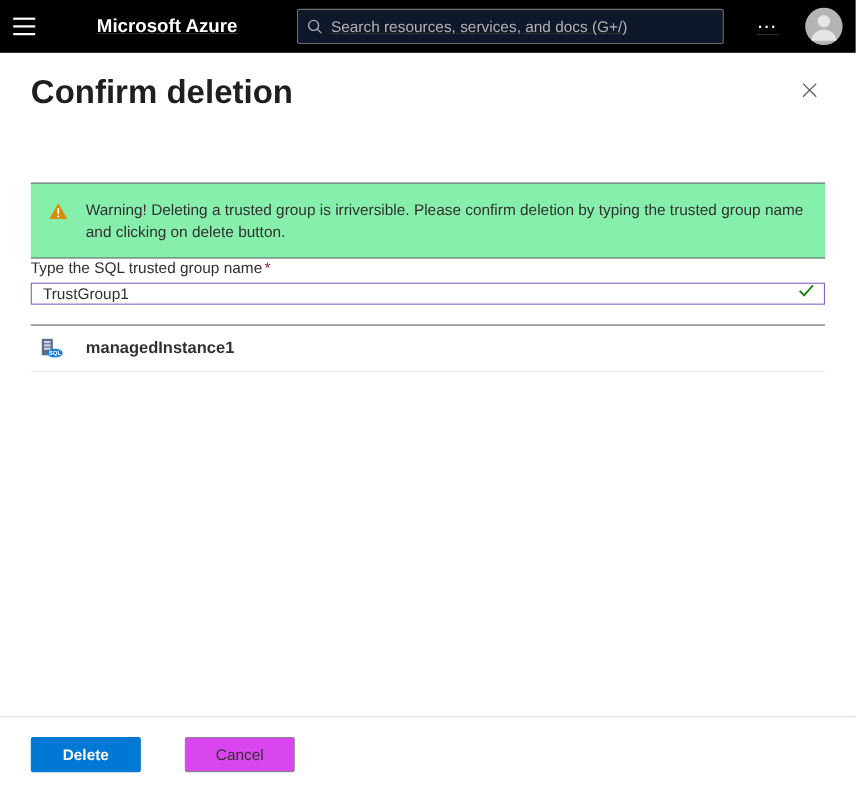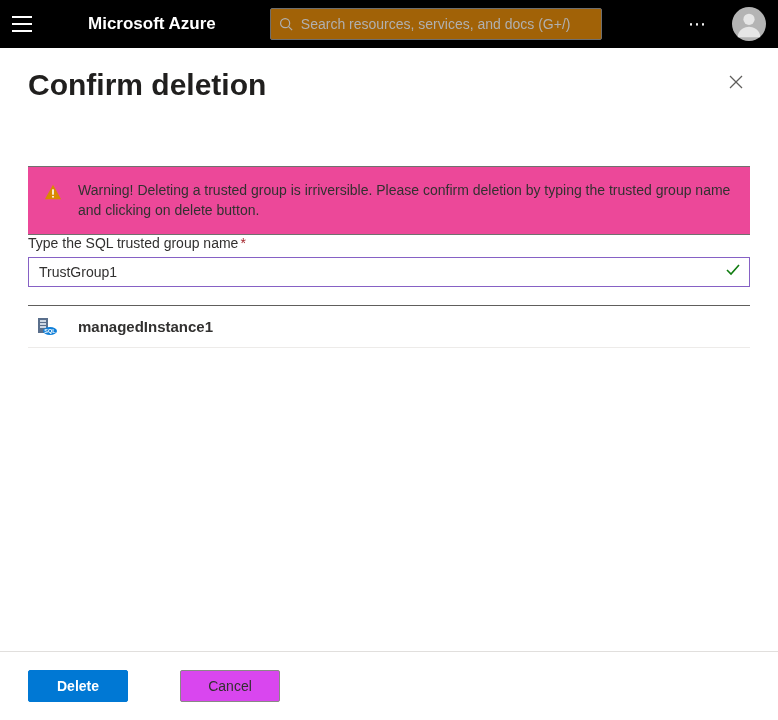--- a/index.html
+++ b/index.html
@@ -12,37 +12,38 @@
     overflow: hidden;
     position: relative;
   }
   .topbar {
     height: 48px;
     background: #000;
     display: flex;
     align-items: center;
     padding: 0 12px;
     gap: 14px;
+    text-decoration: underline;
   }
   .hamburger {
     width: 24px; height: 24px;
     display: flex; flex-direction: column; justify-content: center; gap: 5px;
     cursor: pointer;
   }
   .hamburger span { display:block; height: 2px; background: #fff; width: 20px; }
   .brand {
     color: #fff; font-weight: 600; font-size: 17px;
     margin-left: 38px;
   }
   .searchbox {
     flex: 0 0 auto;
     margin-left: 40px;
-    width: 332px;
+    width: 388px;
     height: 32px;
-    background: #a16207;
+    background: #0f172a;
     border: 1px solid #6e6e6e;
     border-radius: 2px;
     display: flex; align-items: center;
     padding: 0 8px;
     gap: 8px;
   }
   .searchbox svg { flex: 0 0 auto; }
   .search-input {
     background: transparent; border: none; outline: none;
     color: #d0d0d0; font-size: 14px; width: 100%;
@@ -70,39 +71,39 @@
     font-size: 20px; color: #605e5c; cursor: pointer;
     width: 28px; height: 28px; display:flex; align-items:center; justify-content:center;
   }
 
   .content {
     padding: 0 28px;
   }
 
   .warning-box {
     margin-top: 56px;
-    background: #ec4899;
+    background: #86efac;
     border-top: 1px solid #70706e;
     border-bottom: 1px solid #70706e;
     padding: 14px 16px;
     display: flex; gap: 16px;
   }
   .warn-icon { flex: 0 0 auto; margin-top: 2px; }
   .warn-text { font-size: 14px; color: #323130; line-height: 1.4; }
 
   .field-label {
     font-size: 14px; color: #323130;
   }
   .required { color: #a4262c; margin-left: 2px; }
 
   .input-wrap {
     margin-top: 6px;
     position: relative;
     border: 1px solid #8661c5;
-    height: 30px;
+    height: 20px;
     display: flex; align-items: center;
     padding: 0 34px 0 10px;
   }
   .input-wrap input {
     border: none; outline: none; width: 100%;
     font-size: 14px; color: #323130;
   }
   .input-check {
     position: absolute; right: 8px; top: 50%; transform: translateY(-50%);
     color: #107c10;
@@ -121,21 +122,21 @@
     font-weight: bold;
   }
   .sql-icon { flex: 0 0 auto; }
   .instance-name { font-size: 15px; color: #323130; }
 
   .footer {
     position: absolute;
     left: 0; right: 0; bottom: 0;
     border-top: 1px solid #e1dfdd;
     padding: 18px 28px;
-    display: flex; gap: 52px;
+    display: flex; gap: 40px;
   }
   .btn {
     height: 32px; padding: 0 22px;
     font-size: 14px; font-weight: 600;
     border-radius: 2px;
     cursor: pointer;
     display: inline-flex; align-items: center; justify-content: center;
     min-width: 100px;
   }
   .btn-primary {

